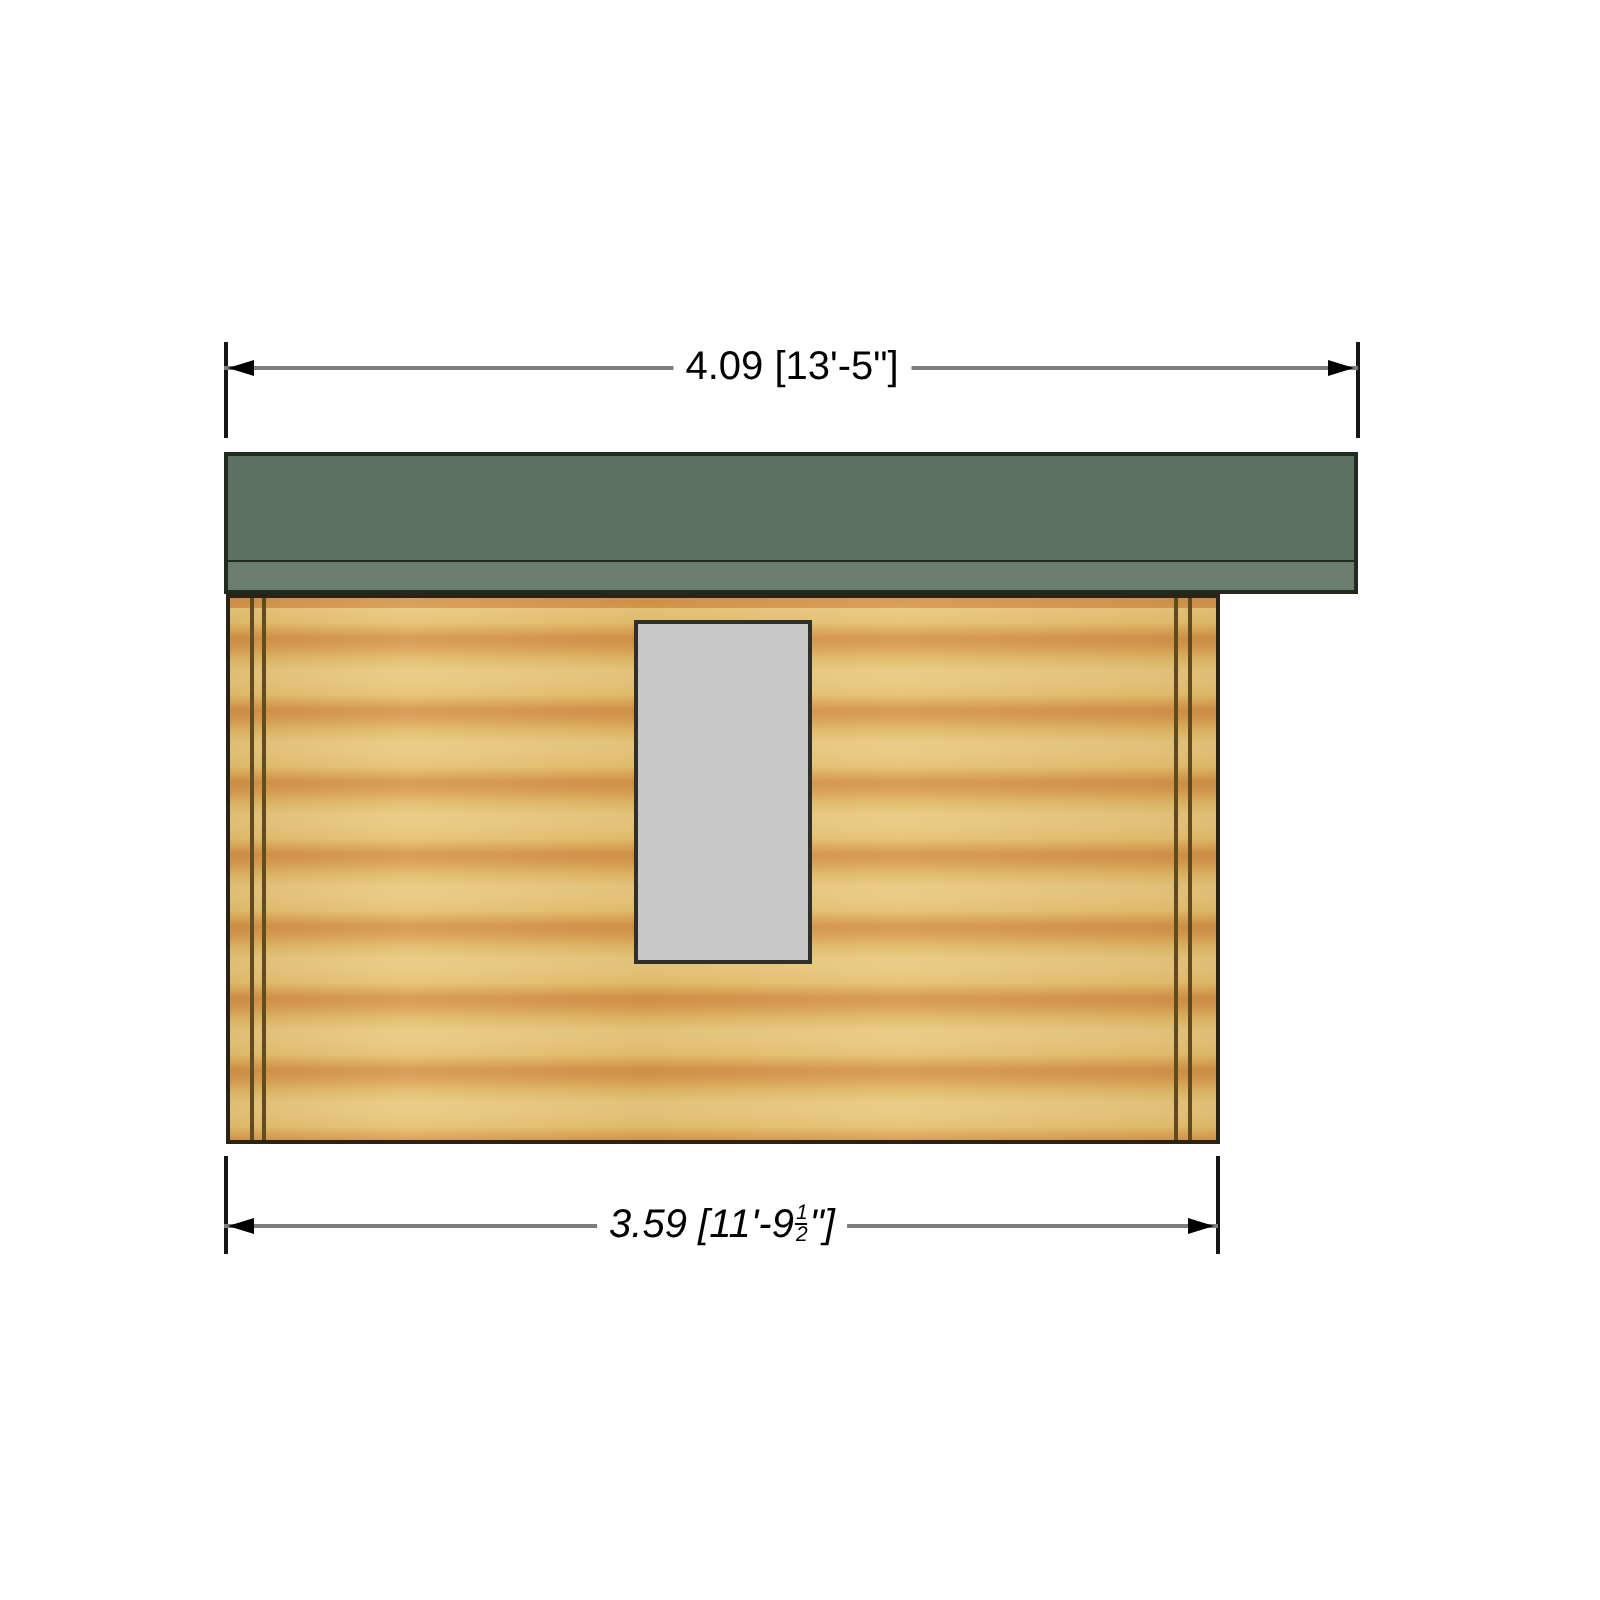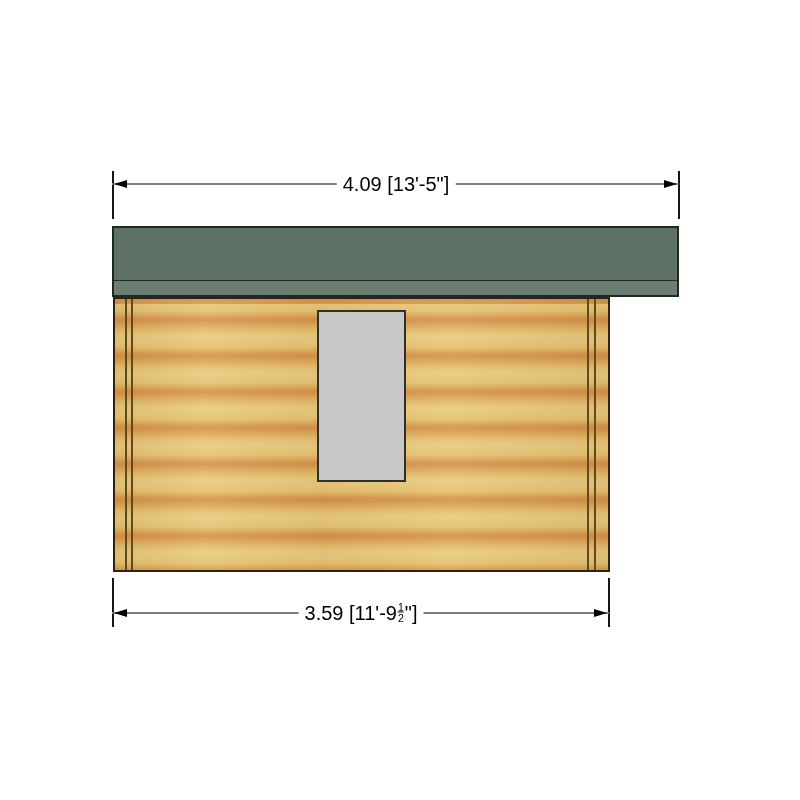--- a/index.html
+++ b/index.html
@@ -118,21 +118,21 @@
   </div>
 
   <div class="window"></div>
 
   <div>
     <div class="ext-line" style="left:112px;top:578px;height:49px;"></div>
     <div class="ext-line" style="left:608px;top:578px;height:49px;"></div>
     <div class="dim-line" style="left:112px;top:612px;width:497px;"></div>
     <div class="arrow left" style="left:114px;top:609px;"></div>
     <div class="arrow right" style="left:594px;top:609px;"></div>
-    <div class="dim-label" style="left:361px;top:613px;">
+    <div class="dim-label" style="left:361px;top:613px;font-style:italic;">
       <span>3.59 [11'-9</span>
         <span class="frac">
           <span class="num">1</span>
           <span class="den">2</span>
         </span>
         <span>"]</span>
     </div>
   </div>
 
 </div>

